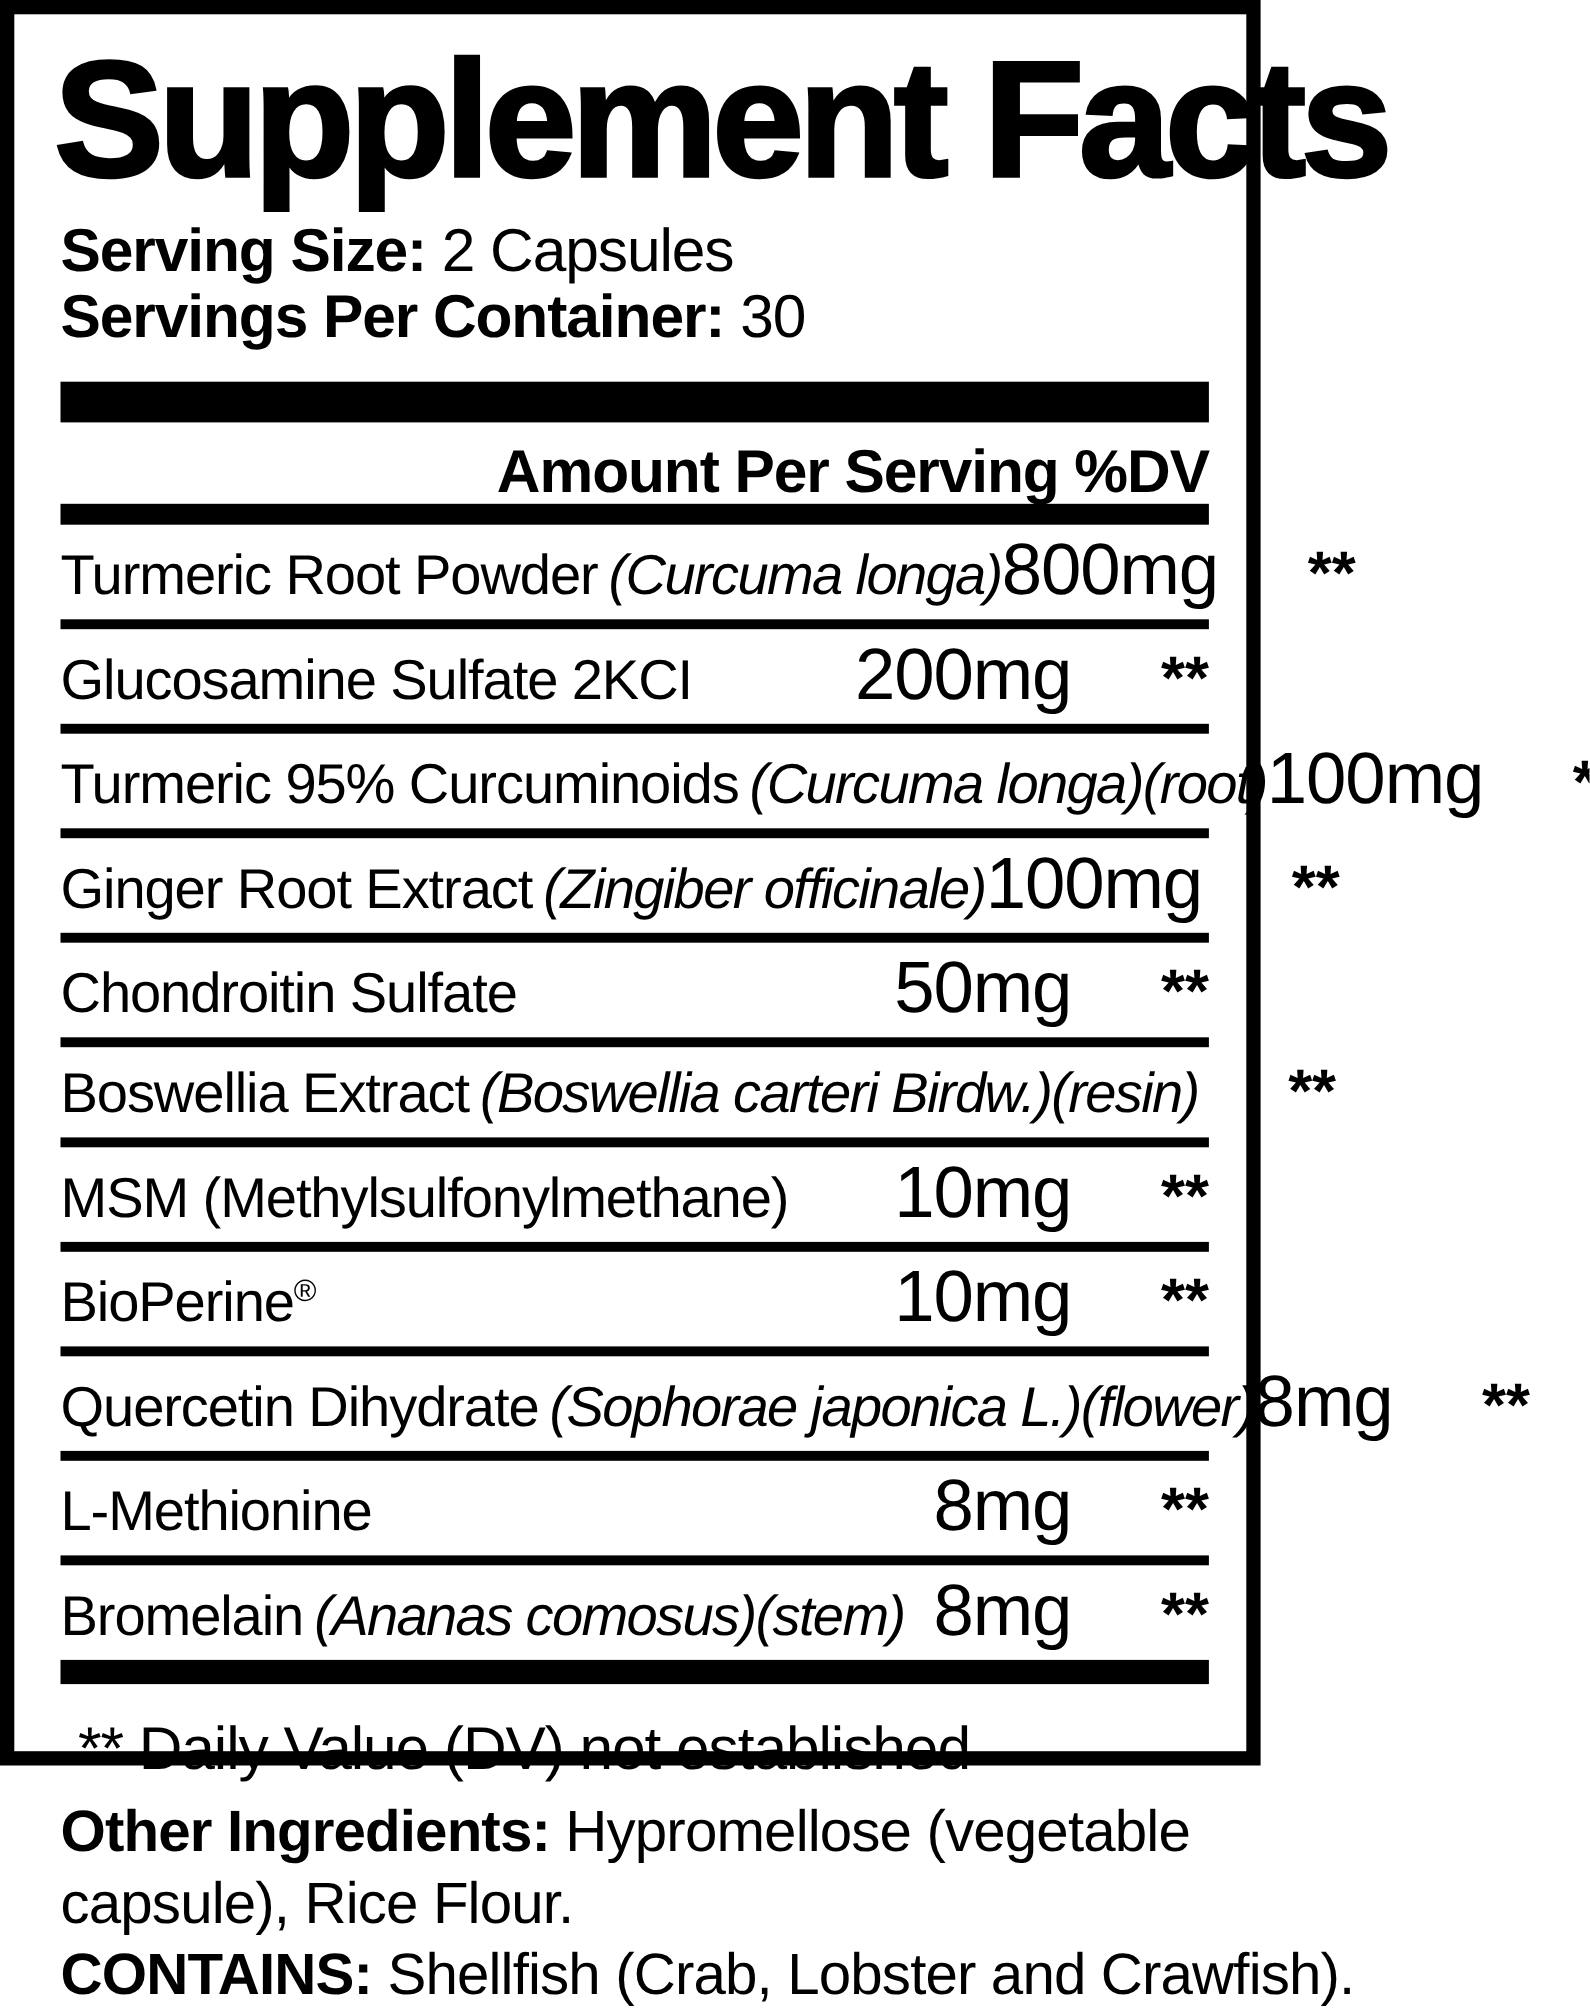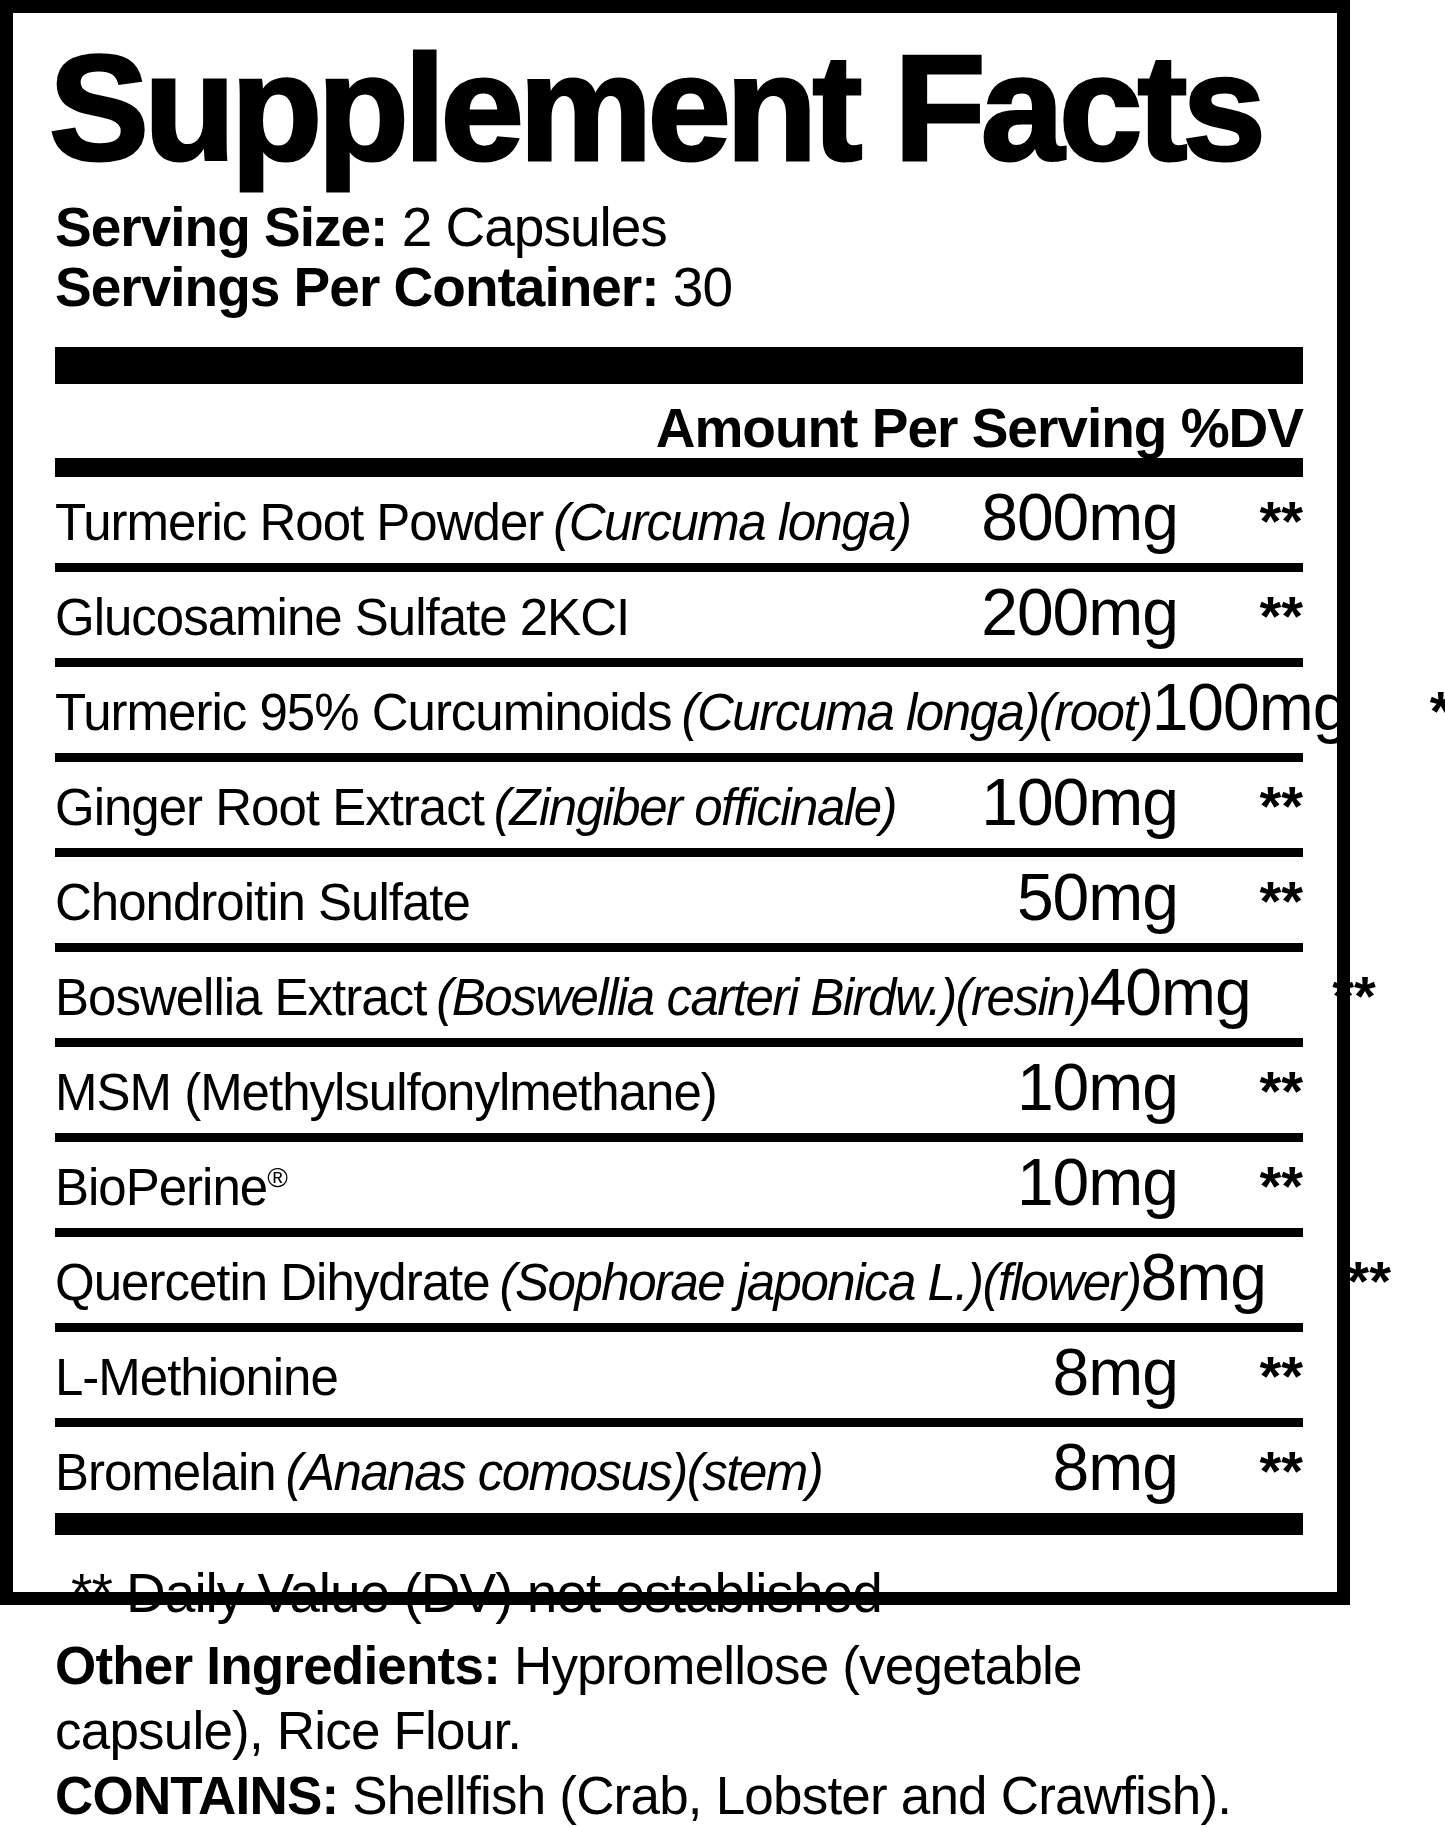--- a/index.html
+++ b/index.html
@@ -4,21 +4,21 @@
 <style>
   html,body{margin:0;padding:0;}
   body{
     width:1445px;height:1827px;
     background:#ffffff;color:#000000;
     font-family:"Liberation Sans", sans-serif;
     overflow:hidden;
   }
   .panel{
     box-sizing:border-box;
-    width:1350px;height:1605px;
+    width:1146px;height:1605px;
     border:13px solid #000;
     background:#fff;
     padding:10px 34px 0 42px;
   }
   
   .title{
     font-size:150px;
     font-weight:900;
     letter-spacing:-5px;
     line-height:1.0;
@@ -152,21 +152,20 @@
   </div>
 <div class="sep"></div>
   <div class="row">
     <span class="rname"><span>Chondroitin Sulfate</span><sup></sup><span class="latin"></span></span>
     <span class="amt">50mg</span>
     <span class="dv">**</span>
   </div>
 <div class="sep"></div>
   <div class="row">
     <span class="rname"><span>Boswellia Extract</span><sup></sup><span class="latin">(Boswellia carteri Birdw.)(resin)</span></span>
-    <span class="amt">40mg</span>
     <span class="dv">**</span>
   </div>
 <div class="sep"></div>
   <div class="row">
     <span class="rname"><span>MSM (Methylsulfonylmethane)</span><sup></sup><span class="latin"></span></span>
     <span class="amt">10mg</span>
     <span class="dv">**</span>
   </div>
 <div class="sep"></div>
   <div class="row">

